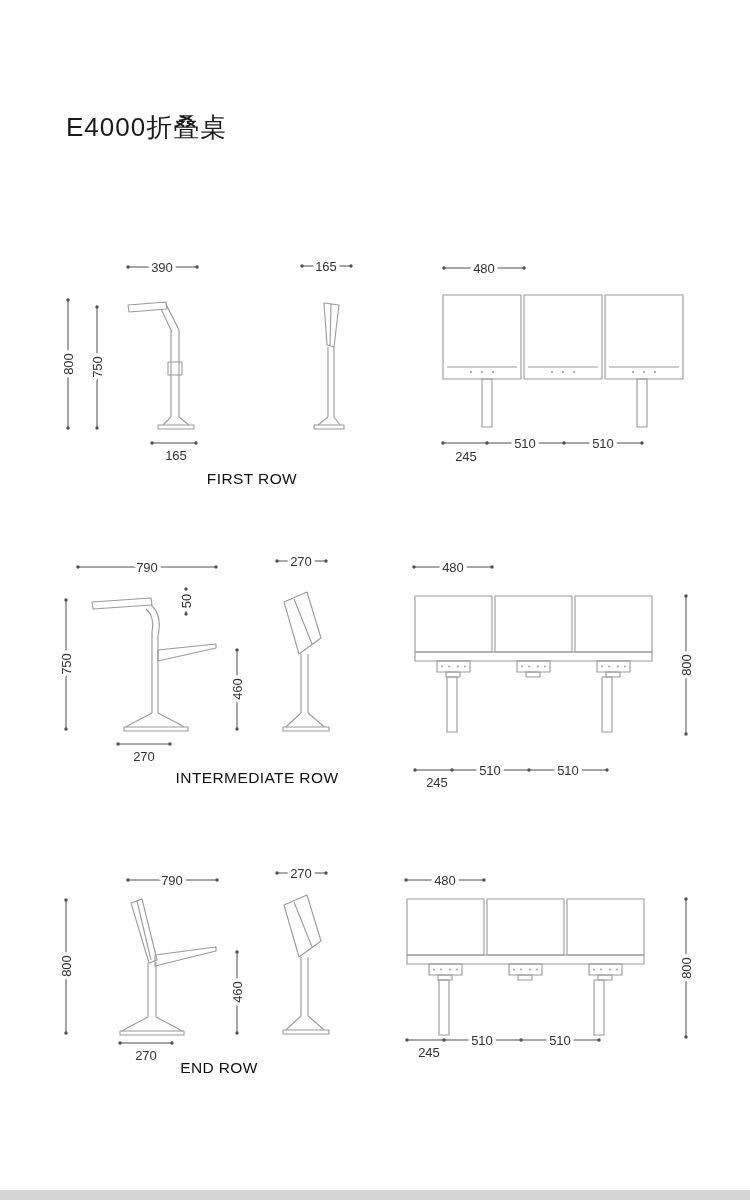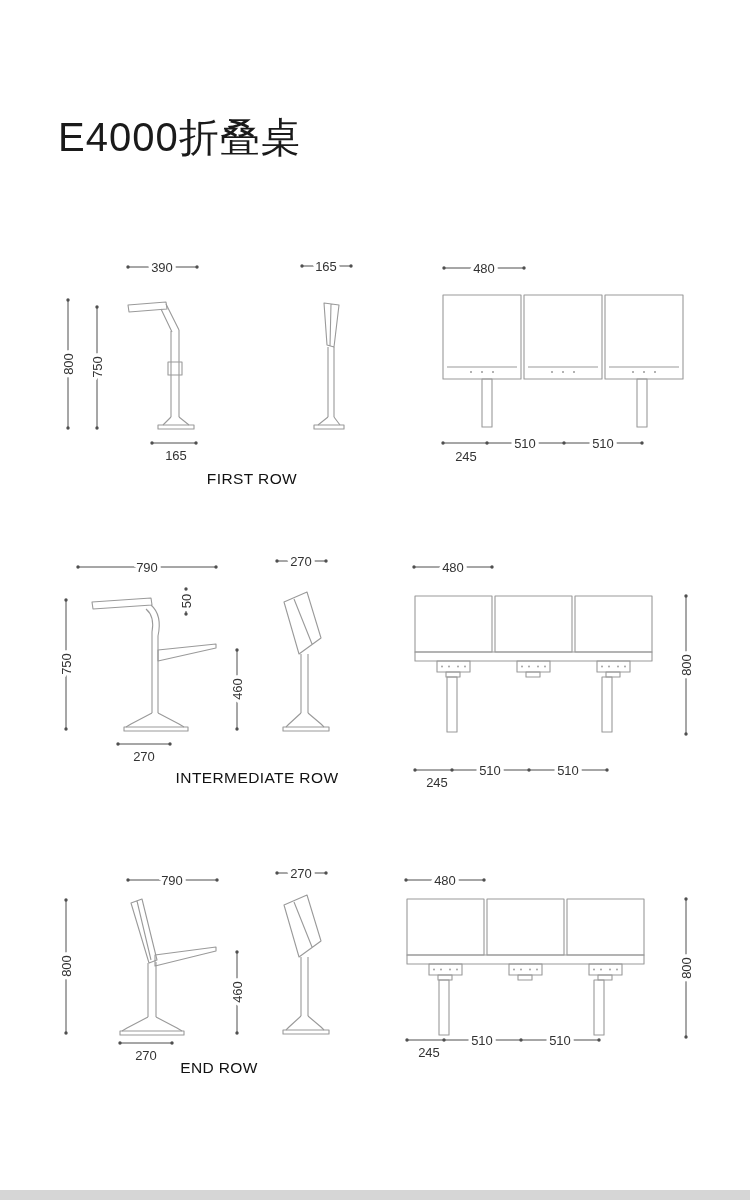--- a/index.html
+++ b/index.html
@@ -1,18 +1,18 @@
 <!DOCTYPE html>
 <html><head>
 <meta charset="utf-8">
 <style>
   html,body{margin:0;padding:0;background:#ffffff;}
   .page{position:relative;width:750px;height:1200px;background:#fff;overflow:hidden;
         font-family:"Liberation Sans",sans-serif;}
-  .title{position:absolute;left:58px;top:110px;margin:0;font-size:40px;font-weight:500;
+  .title{position:absolute;left:66px;top:110px;margin:0;font-size:26px;font-weight:500;
          color:#1a1a1a;letter-spacing:1px;font-family:"Liberation Sans",sans-serif;}
   svg.blueprint{position:absolute;left:0;top:0;}
   .bottom-strip{position:absolute;left:0;bottom:0;width:750px;height:10px;background:#d6d6d6;}
 
   
   .dim-line{stroke:#4f4f4f;stroke-width:1;fill:none;}
   .dim-dot{fill:#4f4f4f;}
 
   
   .draw{fill:none;stroke:#9a9a9a;stroke-width:1.1;stroke-linejoin:round;}

